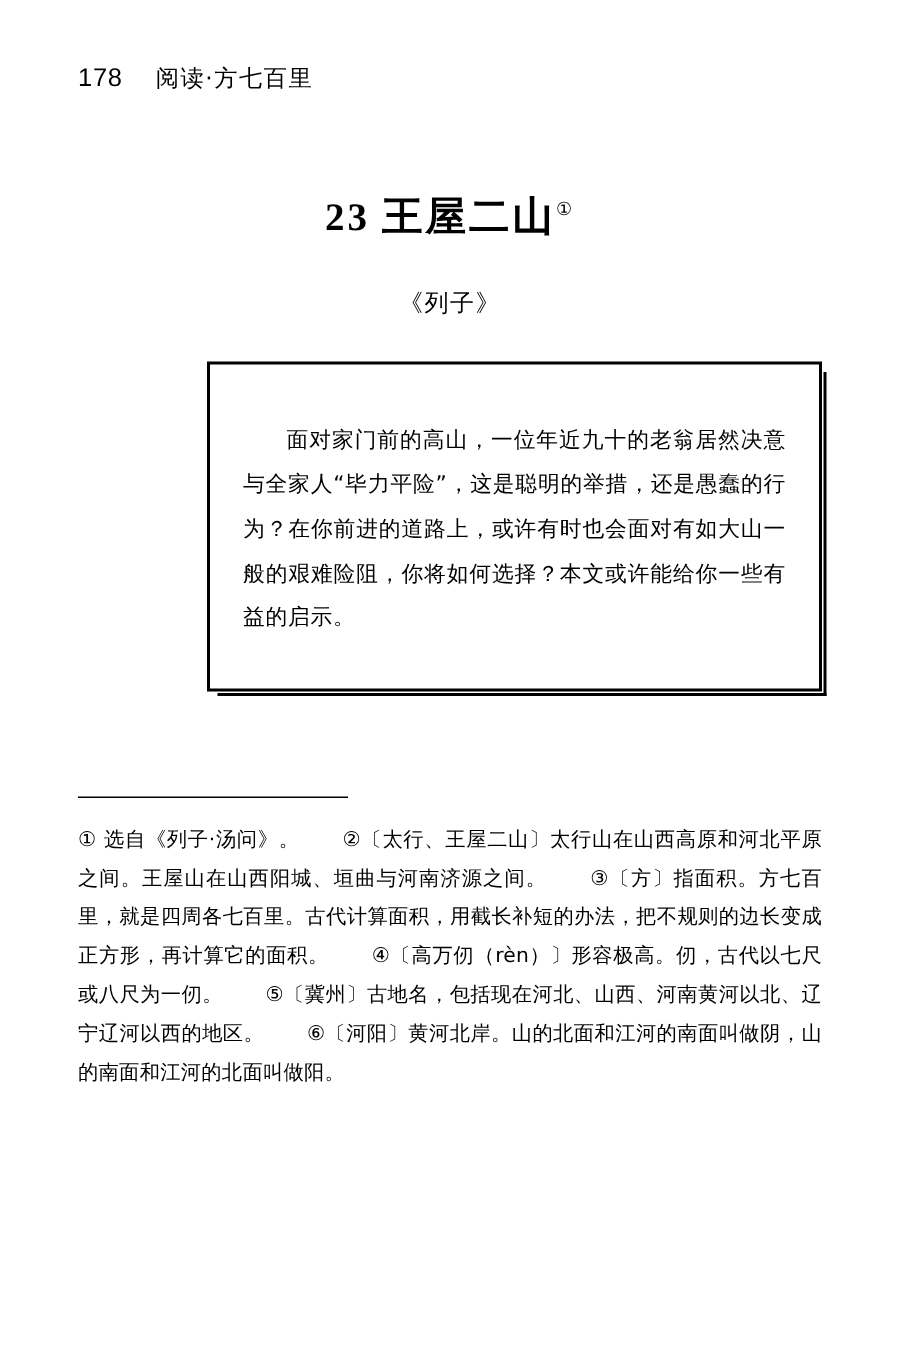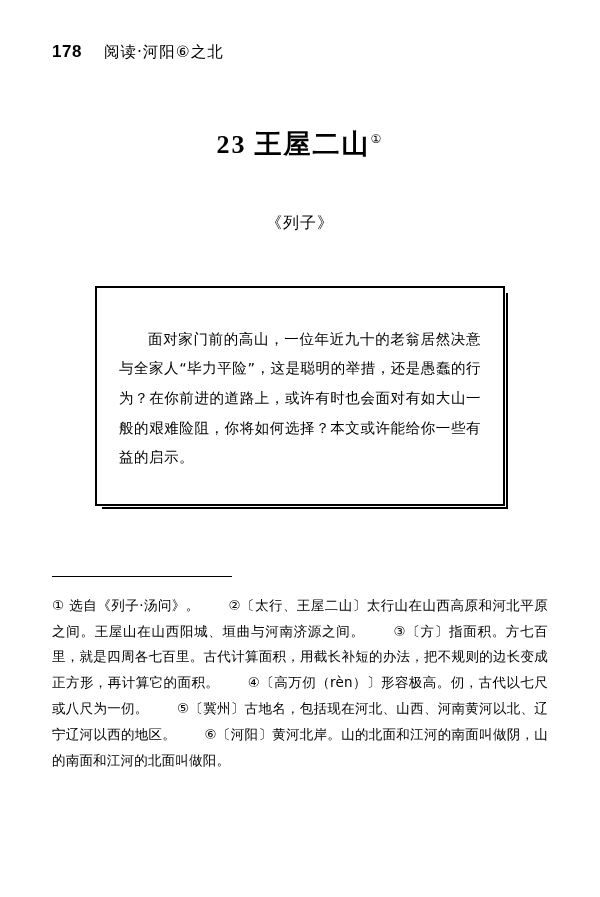--- a/index.html
+++ b/index.html
@@ -25,21 +25,21 @@
 
   
   .running-head {
     display: flex;
     align-items: baseline;
     padding-top: 42px;
     height: 28px;
   }
   .folio {
     font-family: "Liberation Sans", "DejaVu Sans", sans-serif;
-    font-weight: bold;
+    font-weight: normal;
     font-size: 17px;
     letter-spacing: 0.5px;
   }
   .head-title {
     font-family: "DejaVu Sans", "Liberation Sans", sans-serif;
     font-size: 15.5px;
     margin-left: 22px;
     letter-spacing: 1px;
   }
 
@@ -65,31 +65,31 @@
   sup.note {
     font-size: 12px;
     vertical-align: super;
     font-weight: normal;
     font-family: "DejaVu Sans", sans-serif;
     line-height: 0;
   }
 
   .byline {
     text-align: center;
-    margin-top: 51px;
+    margin-top: 30px;
     font-family: Liberation Sans, sans-serif;
     font-size: 16px;
     letter-spacing: 1px;
   }
 
   
   .intro-wrap {
-    margin-top: 52px;
+    margin-top: 28px;
     display: flex;
-    justify-content: center;
+    justify-content: flex-end;
   }
   .intro-box {
     position: relative;
     width: 410px;
     box-sizing: border-box;
     border: 2px solid #000;
     padding: 22px 22px 16px 22px;
   }
   .intro-box::after {
     
@@ -145,21 +145,21 @@
   }
   .fn-gap { display: inline-block; width: 2.1em; }
 </style>
 </head>
 <body>
 
 <div class="page">
 
   <div class="running-head">
     <span class="folio">178</span>
-    <span class="head-title">阅读·河阳⑥之北</span>
+    <span class="head-title">阅读·方七百里</span>
   </div>
 
   <div class="title-block">
     <span class="lesson-title"><span class="lesson-num">23</span><span>王屋二山</span><sup class="note">①</sup></span>
   </div>
 
   <div class="byline">《列子》</div>
 
   <div class="intro-wrap">
     <div class="intro-box">

